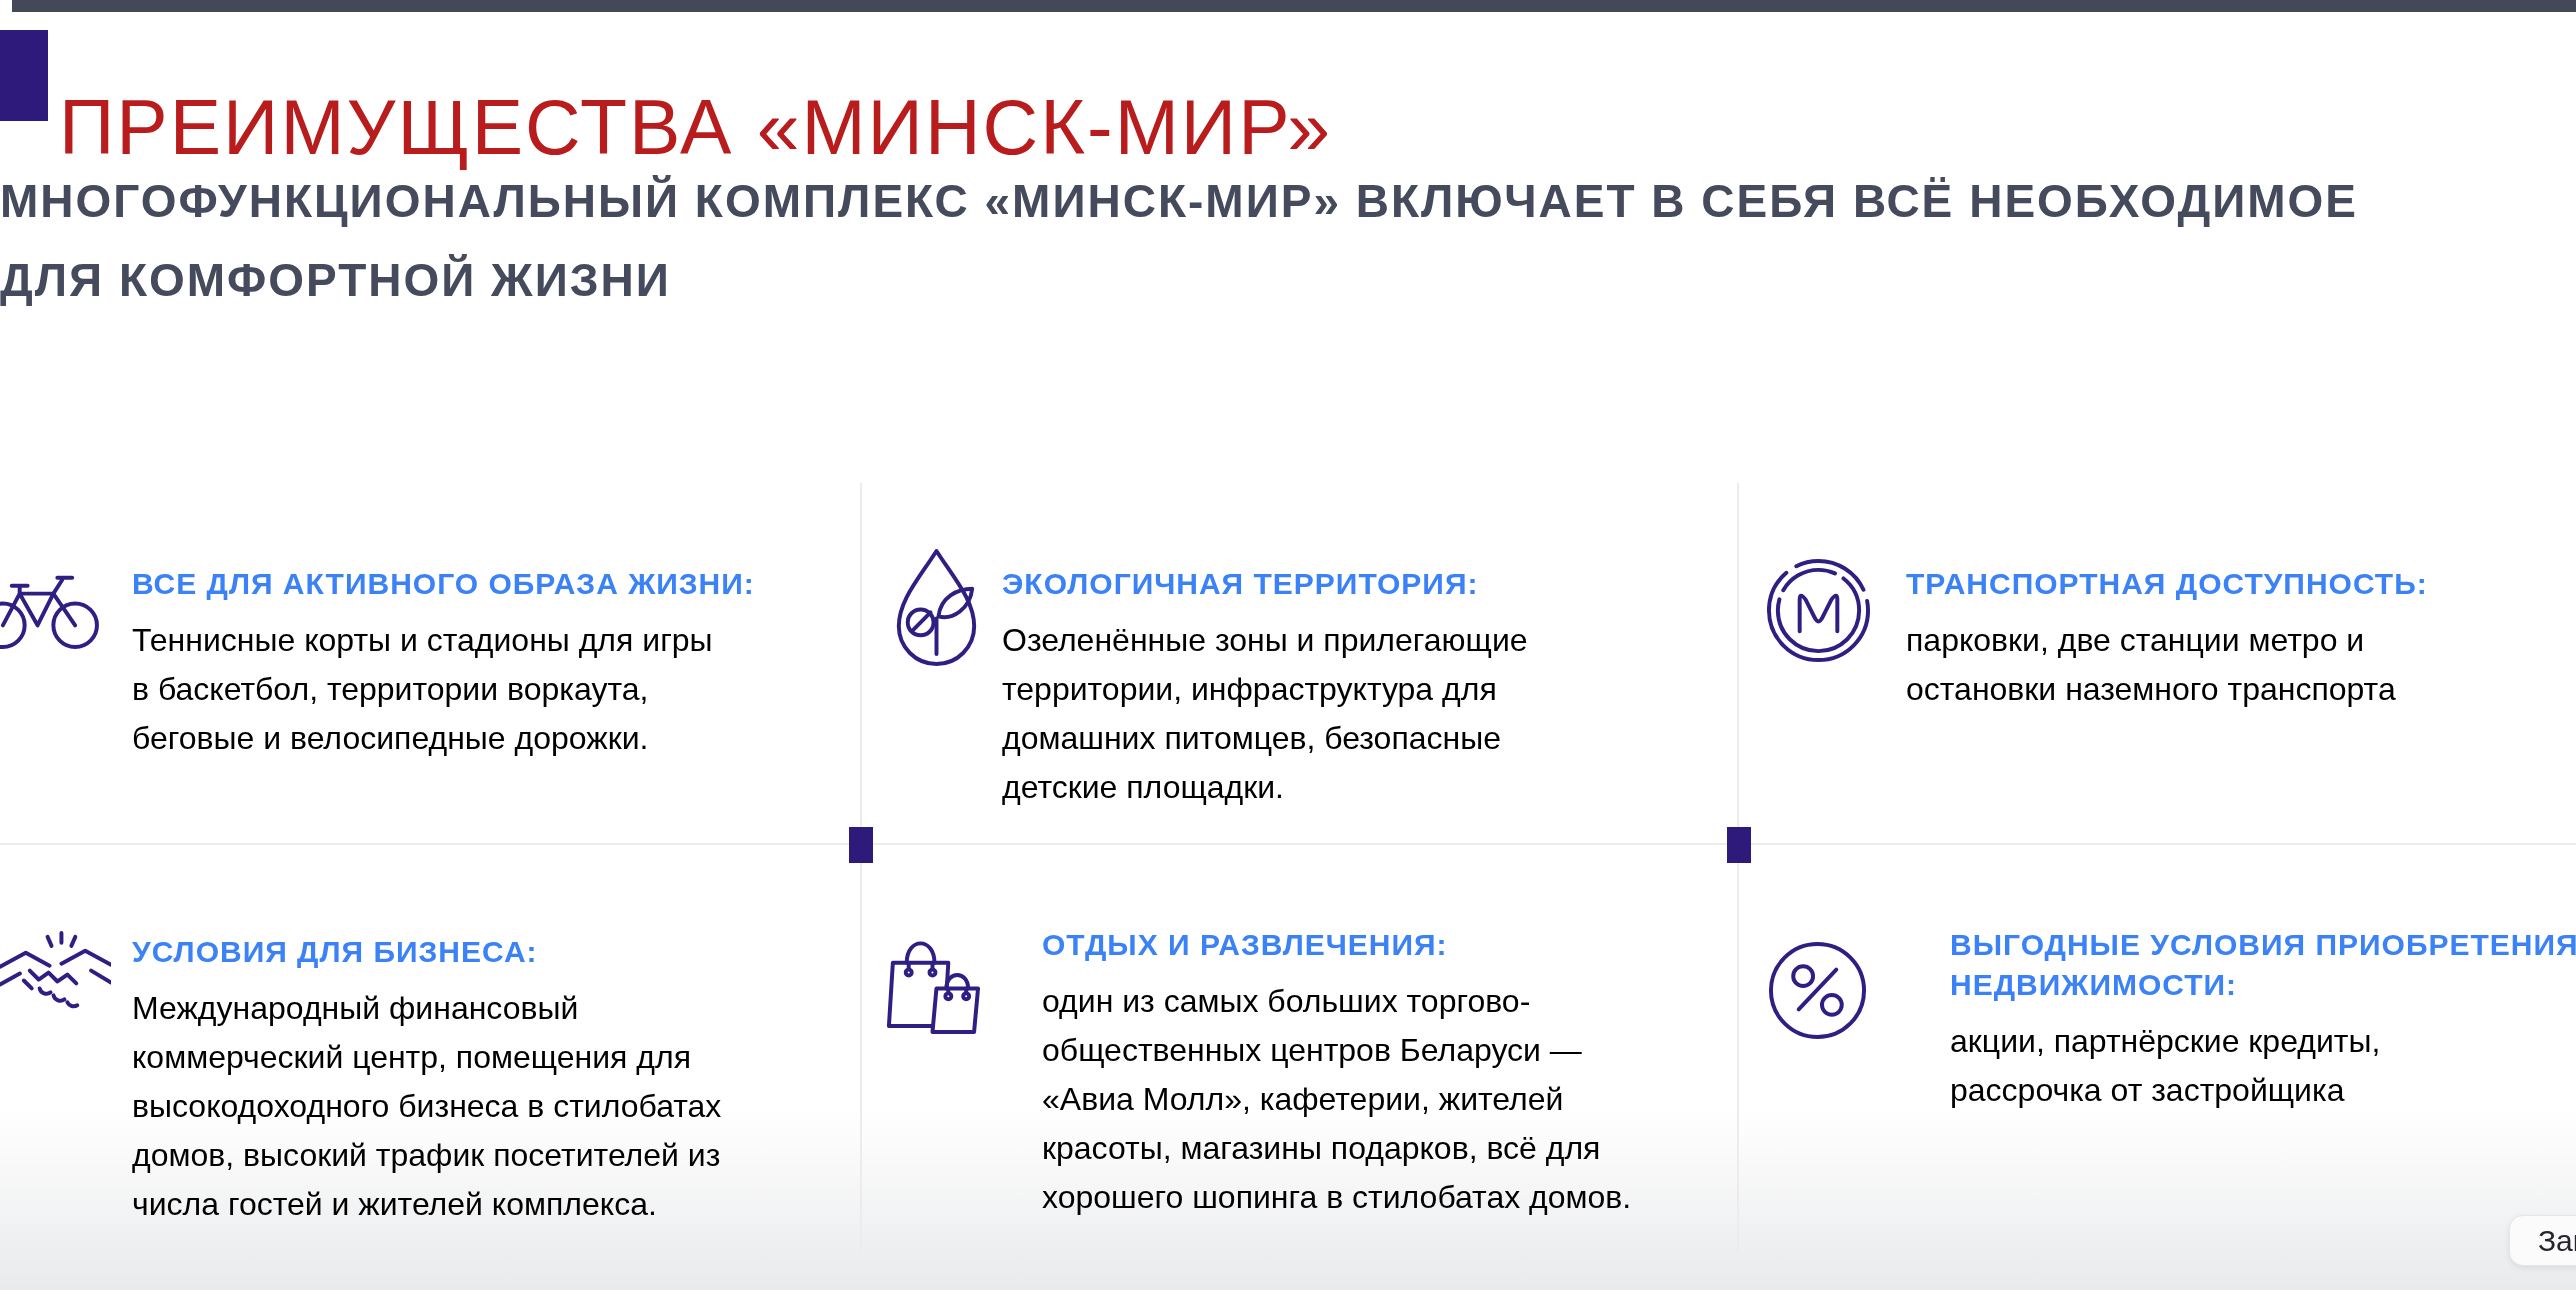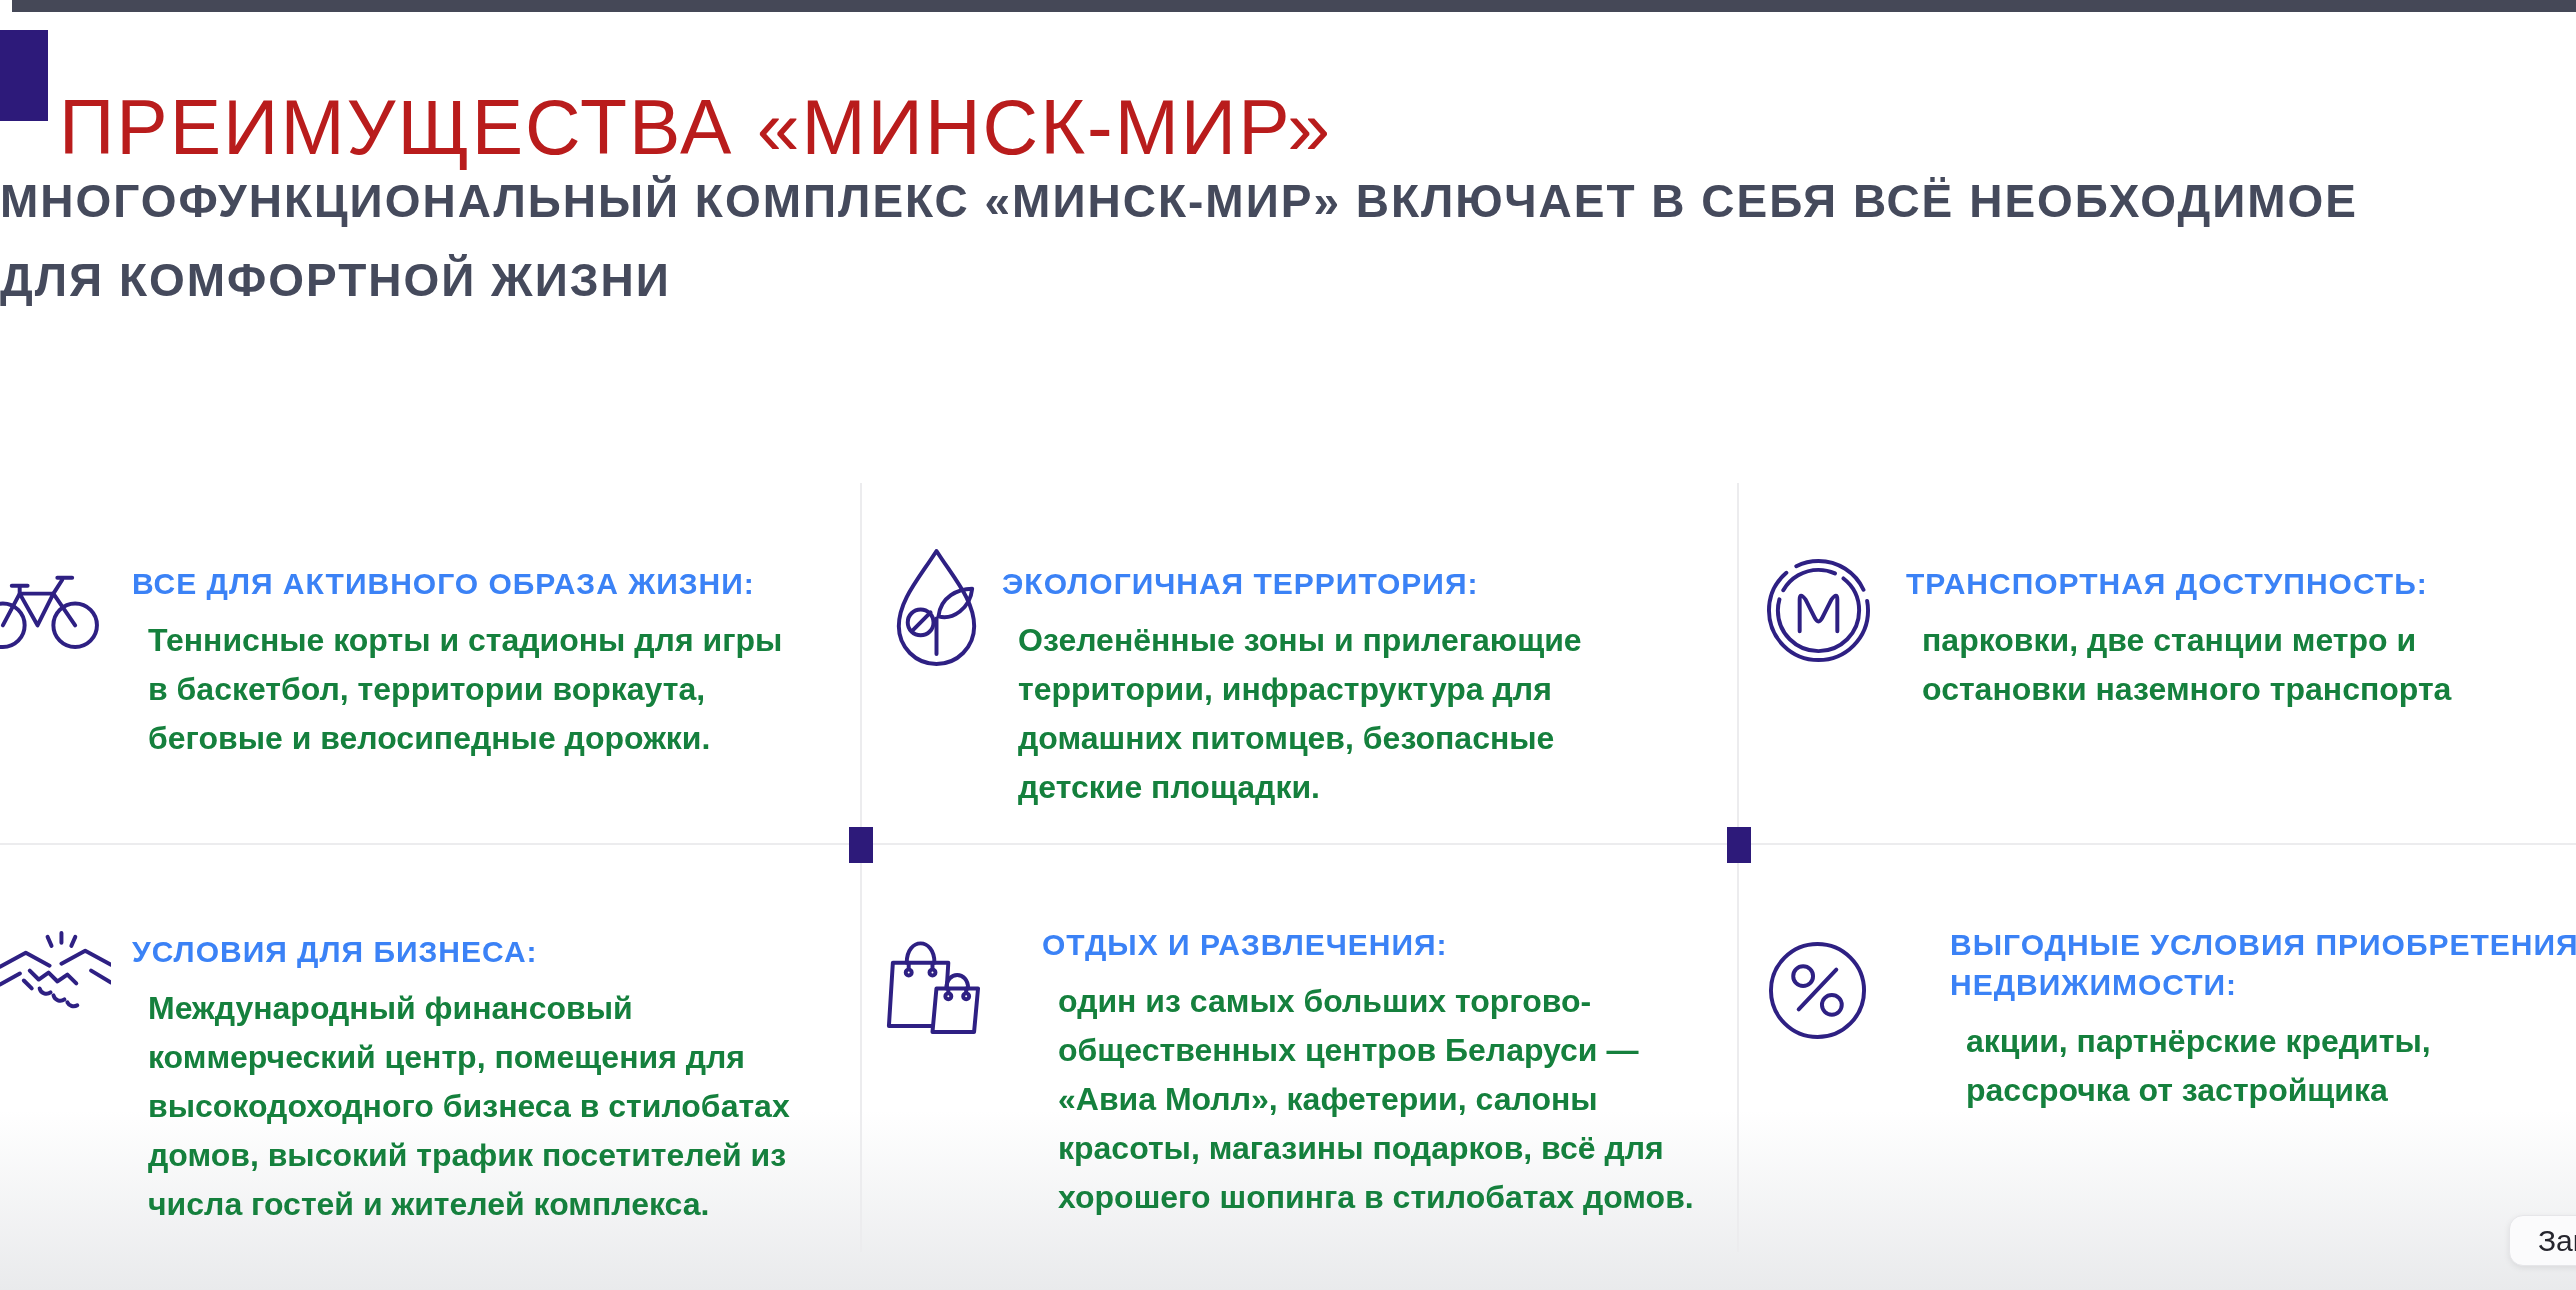--- a/index.html
+++ b/index.html
@@ -25,23 +25,23 @@
   .h-divider{left:0;top:843px;width:2576px;height:2px;background:#ececee;}
   .junction-square{width:24px;height:36px;background:#2d1a7a;}
   .icon-wrap svg{display:block;}
   .icon-stroke{fill:none;stroke:#2e2083;stroke-width:4;stroke-linecap:round;stroke-linejoin:round;}
   .card-text{display:block;}
   .card-heading{
     font-size:30px;line-height:40px;font-weight:700;letter-spacing:1px;
     color:#3b82f6;white-space:pre-line;margin:0;
   }
   .card-body{
-    margin:12px 0 0 16px;
-    font-size:32px;line-height:49px;font-weight:700;
-    color:#15803d;white-space:pre-line;
+    margin:12px 0 0 0;
+    font-size:32px;line-height:49px;font-weight:400;
+    color:#000000;white-space:pre-line;
   }
   .cta-button{
     left:2509px;top:1215px;width:188px;height:51px;
     background:#fbfbfc;border:1px solid #e6e6e9;border-radius:14px;
     box-shadow:0 2px 6px rgba(0,0,0,0.08);
     display:flex;align-items:center;padding-left:28px;box-sizing:border-box;
     font-size:30px;color:#26262e;cursor:pointer;z-index:5;
   }
 </style>
 </head>
@@ -148,21 +148,21 @@
       <path d="M70,66 V70 M88,66 V70"></path>
       <circle cx="70" cy="74" r="3"></circle>
       <circle cx="88" cy="74" r="3"></circle>
     </g>
   </svg>
 </div>
 <div class="abs card-text" style="left:1042px;top:925px;width:723px;">
   <h3 class="card-heading">ОТДЫХ И РАЗВЛЕЧЕНИЯ:</h3>
   <div class="card-body">один из самых больших торгово-
 общественных центров Беларуси —
-«Авиа Молл», кафетерии, салоны
+«Авиа Молл», кафетерии, жителей
 красоты, магазины подарков, всё для
 хорошего шопинга в стилобатах домов.</div>
 </div>
 
 <div class="abs icon-wrap" style="left:1766px;top:939px;">
   <svg width="103" height="103" viewBox="0 0 104 104">
     <g class="icon-stroke">
       <circle cx="52" cy="52" r="47"></circle>
       <path d="M33,71 L71,31"></path>
       <circle cx="37.5" cy="37.5" r="10"></circle>

